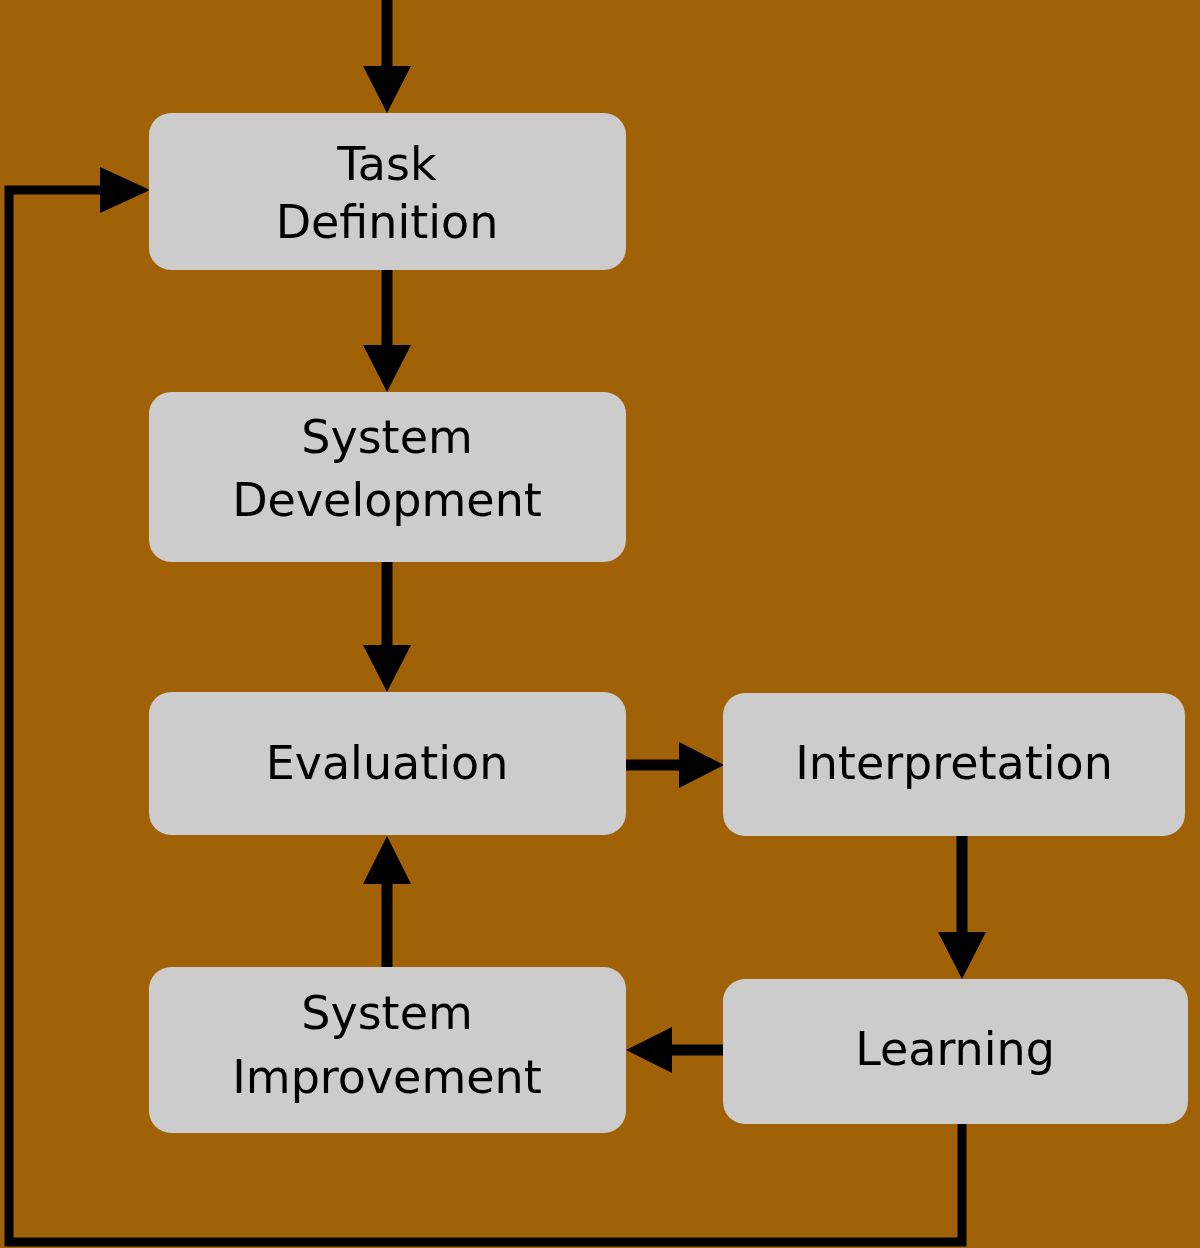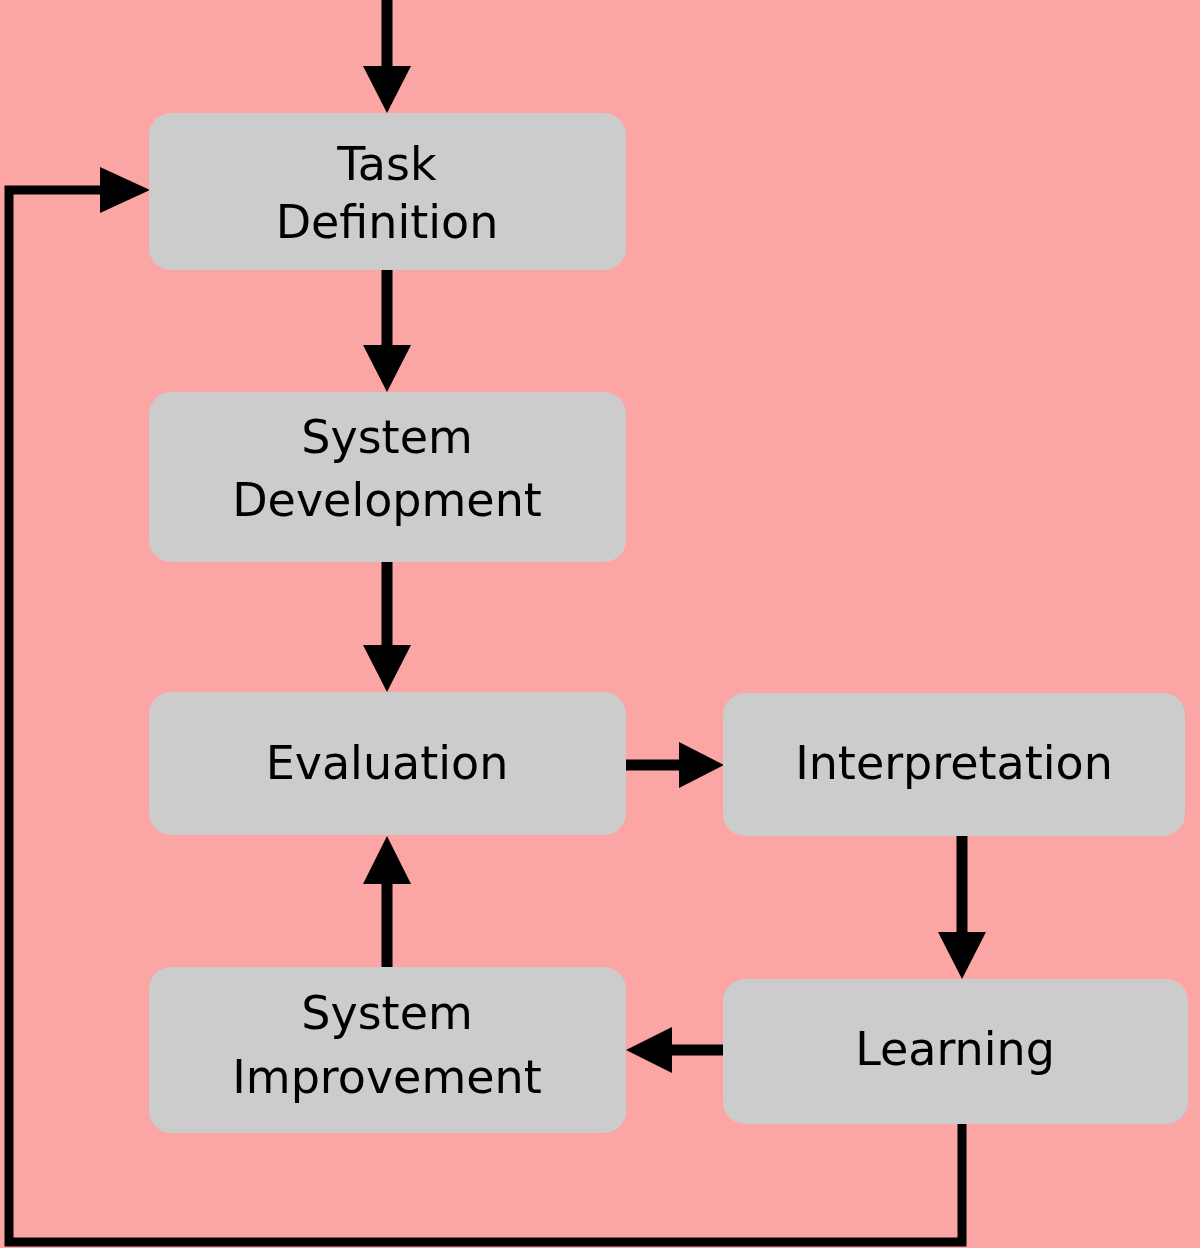--- a/index.html
+++ b/index.html
@@ -49,21 +49,21 @@
     stroke-linejoin: miter;
   }
   .arrow-head {
     fill: #000000;
     stroke: none;
   }
 </style>
 </head>
 <body>
 
-<div id="flowchart-root" style="background: #fca5a5;">
+<div id="flowchart-root" style="background: #a16207;">
 
   <svg class="diagram" viewBox="0 0 1200 1248" xmlns="http://www.w3.org/2000/svg">
 
     <g>
       <path class="edge-line-thin" d="M 962 1124 L 962 1242 L 9 1242 L 9 190 L 105 190" stroke="#000000"></path>
       <polygon class="arrow-head" points="150,190 100,167 100,213" fill="#000000"></polygon>
     </g>
 
     <g>
       <line class="edge-line" x1="387" y1="0" x2="387" y2="72" stroke="#000000"></line>

